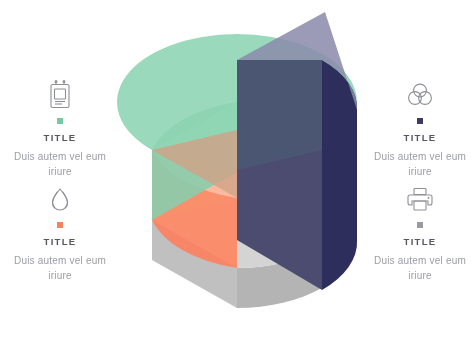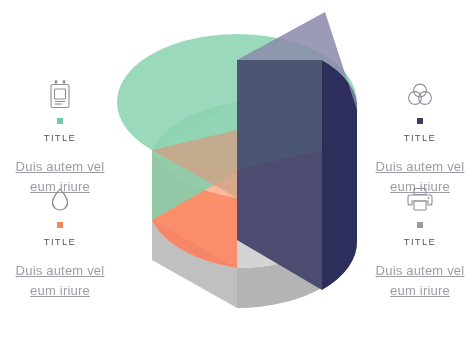--- a/index.html
+++ b/index.html
@@ -53,33 +53,32 @@
   .item-marker {
     width: 6px;
     height: 6px;
     margin: 6px auto 0 auto;
     display: block;
   }
 
   .item-title {
     margin-top: 9px;
     font-size: 9.5px;
-    font-weight: normal;
+    font-weight: bold;
     letter-spacing: 1.3px;
     color: #55565f;
     line-height: 1;
   }
 
   .item-desc {
-    margin-top: 14px;
-    font-size: 13px;
+    margin-top: 6px;
+    font-size: 10px;
     color: #9b9ca6;
     line-height: 1.55;
     letter-spacing: 0.2px;
-    text-decoration: underline;
   }
 </style>
 </head>
 <body>
 
 <div id="infographic">
 
   <div id="figure-stage">
     <svg width="474" height="352" viewBox="0 0 474 352" xmlns="http://www.w3.org/2000/svg">
 

